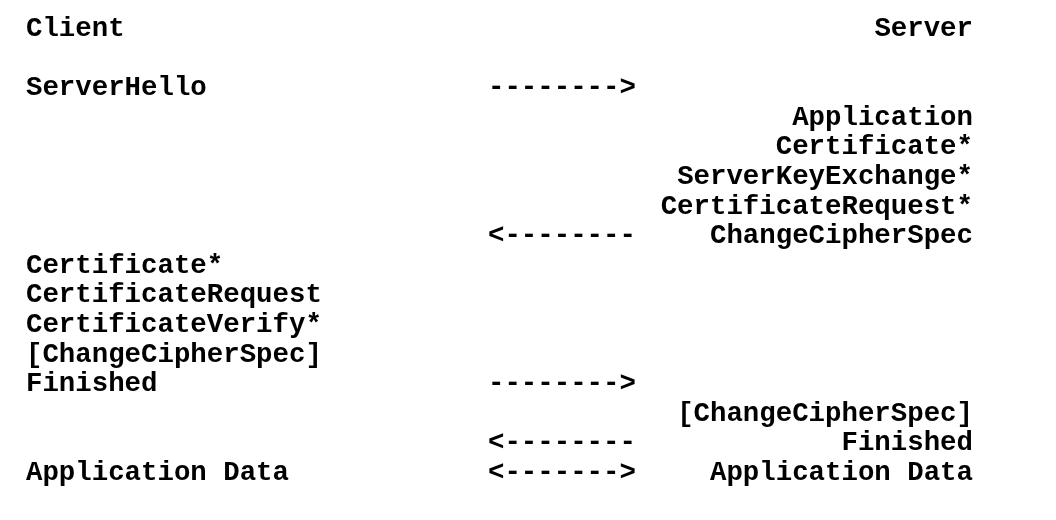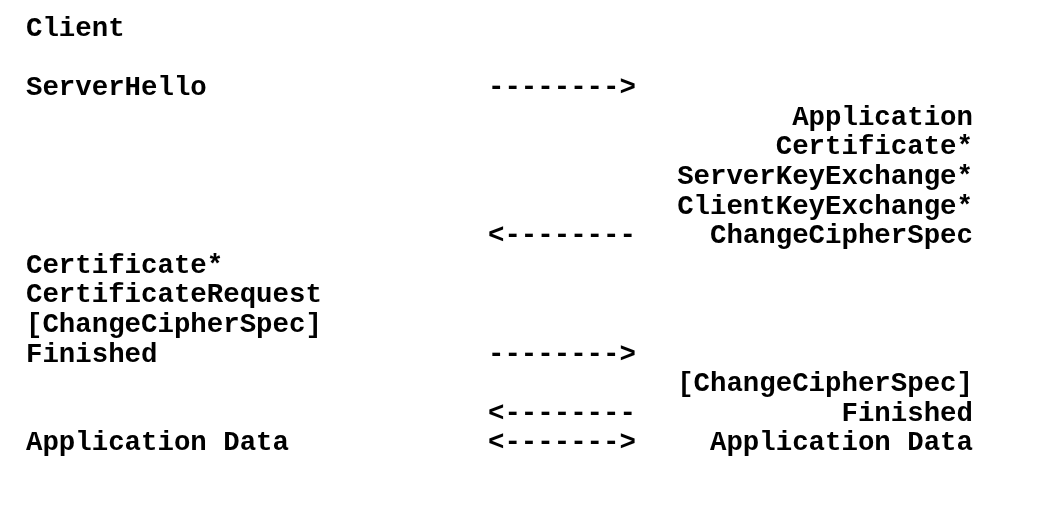--- a/index.html
+++ b/index.html
@@ -47,20 +47,21 @@
   }
 </style>
 </head>
 <body>
 
 <div id="screen">
   <div id="rows">
   <div class="row">
     <span class="cell client-cell">Client</span>
     <span class="cell arrow-cell"></span>
+    <span class="cell server-cell">Server</span>
   </div>
 
   <div class="row">
     <span class="cell client-cell"></span>
     <span class="cell arrow-cell"></span>
     <span class="cell server-cell"></span>
   </div>
 
   <div class="row">
     <span class="cell client-cell">ServerHello</span>
@@ -82,41 +83,46 @@
 
   <div class="row">
     <span class="cell client-cell"></span>
     <span class="cell arrow-cell"></span>
     <span class="cell server-cell">ServerKeyExchange*</span>
   </div>
 
   <div class="row">
     <span class="cell client-cell"></span>
     <span class="cell arrow-cell"></span>
-    <span class="cell server-cell">ClientKeyExchange*</span>
+    <span class="cell server-cell">CertificateRequest*</span>
   </div>
 
   <div class="row">
     <span class="cell client-cell"></span>
     <span class="cell arrow-cell">&lt;--------</span>
     <span class="cell server-cell">ChangeCipherSpec</span>
   </div>
 
   <div class="row">
     <span class="cell client-cell">Certificate*</span>
     <span class="cell arrow-cell"></span>
     <span class="cell server-cell"></span>
   </div>
 
   <div class="row">
     <span class="cell client-cell">CertificateRequest</span>
     <span class="cell arrow-cell"></span>
     <span class="cell server-cell"></span>
   </div>
 
+  <div class="row">
+    <span class="cell client-cell">CertificateVerify*</span>
+    <span class="cell arrow-cell"></span>
+    <span class="cell server-cell"></span>
+  </div>
 
   <div class="row">
     <span class="cell client-cell">[ChangeCipherSpec]</span>
     <span class="cell arrow-cell"></span>
     <span class="cell server-cell"></span>
   </div>
 
   <div class="row">
     <span class="cell client-cell">Finished</span>
     <span class="cell arrow-cell">--------&gt;</span>

